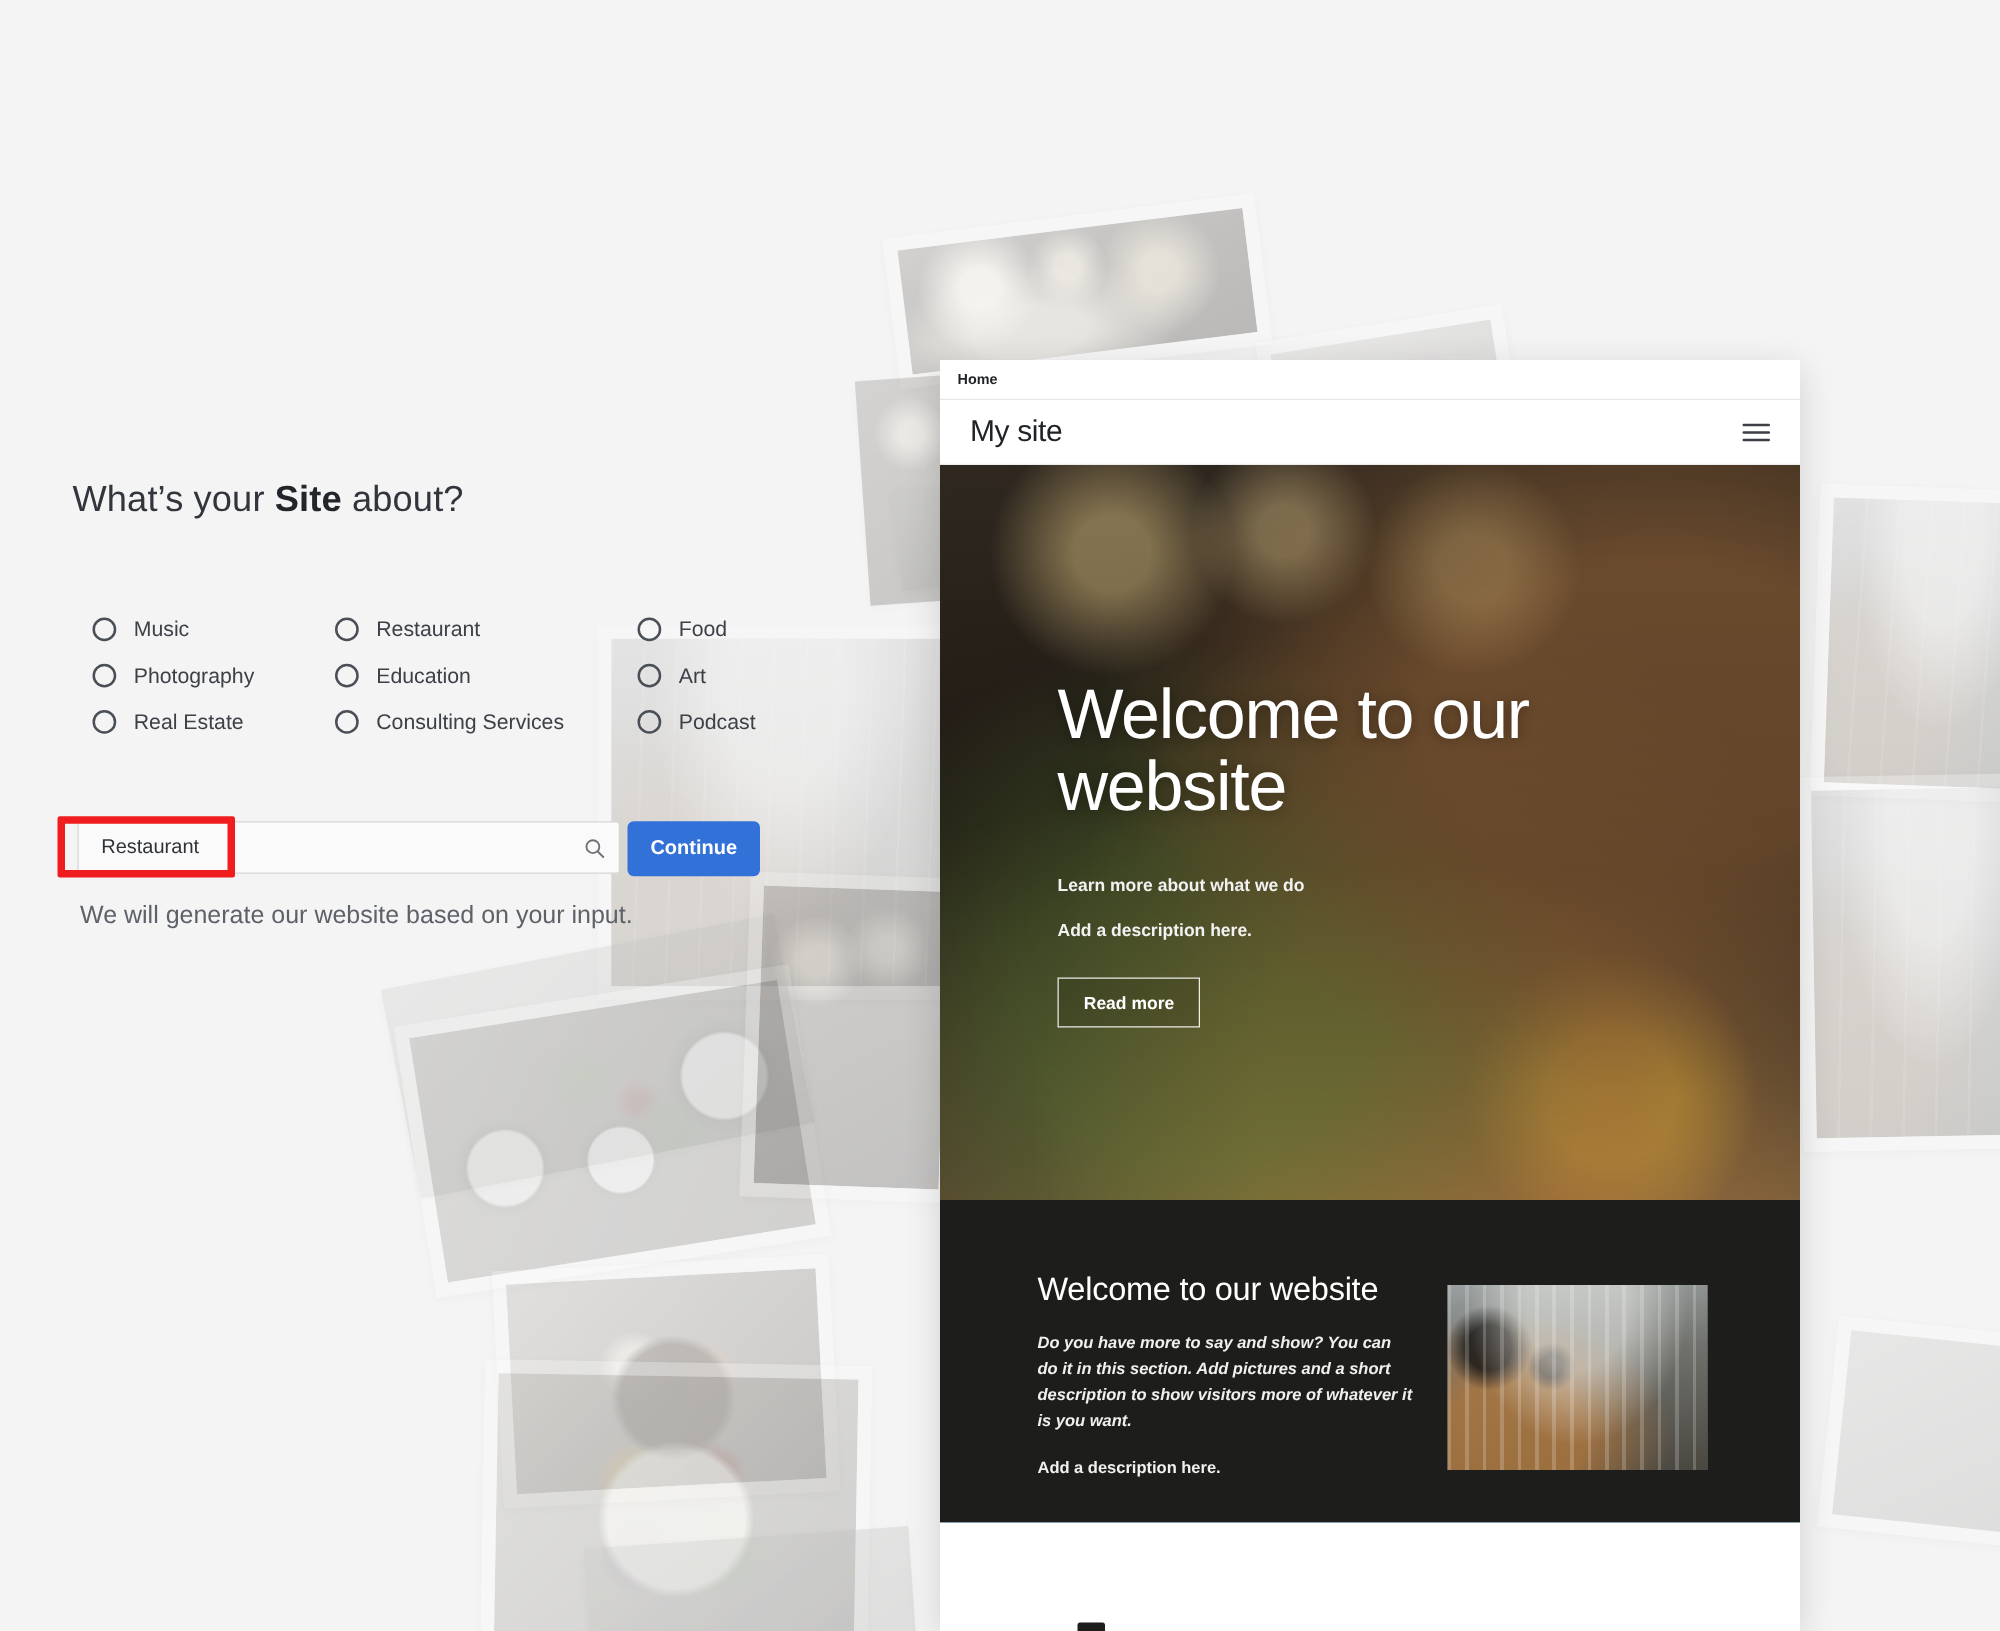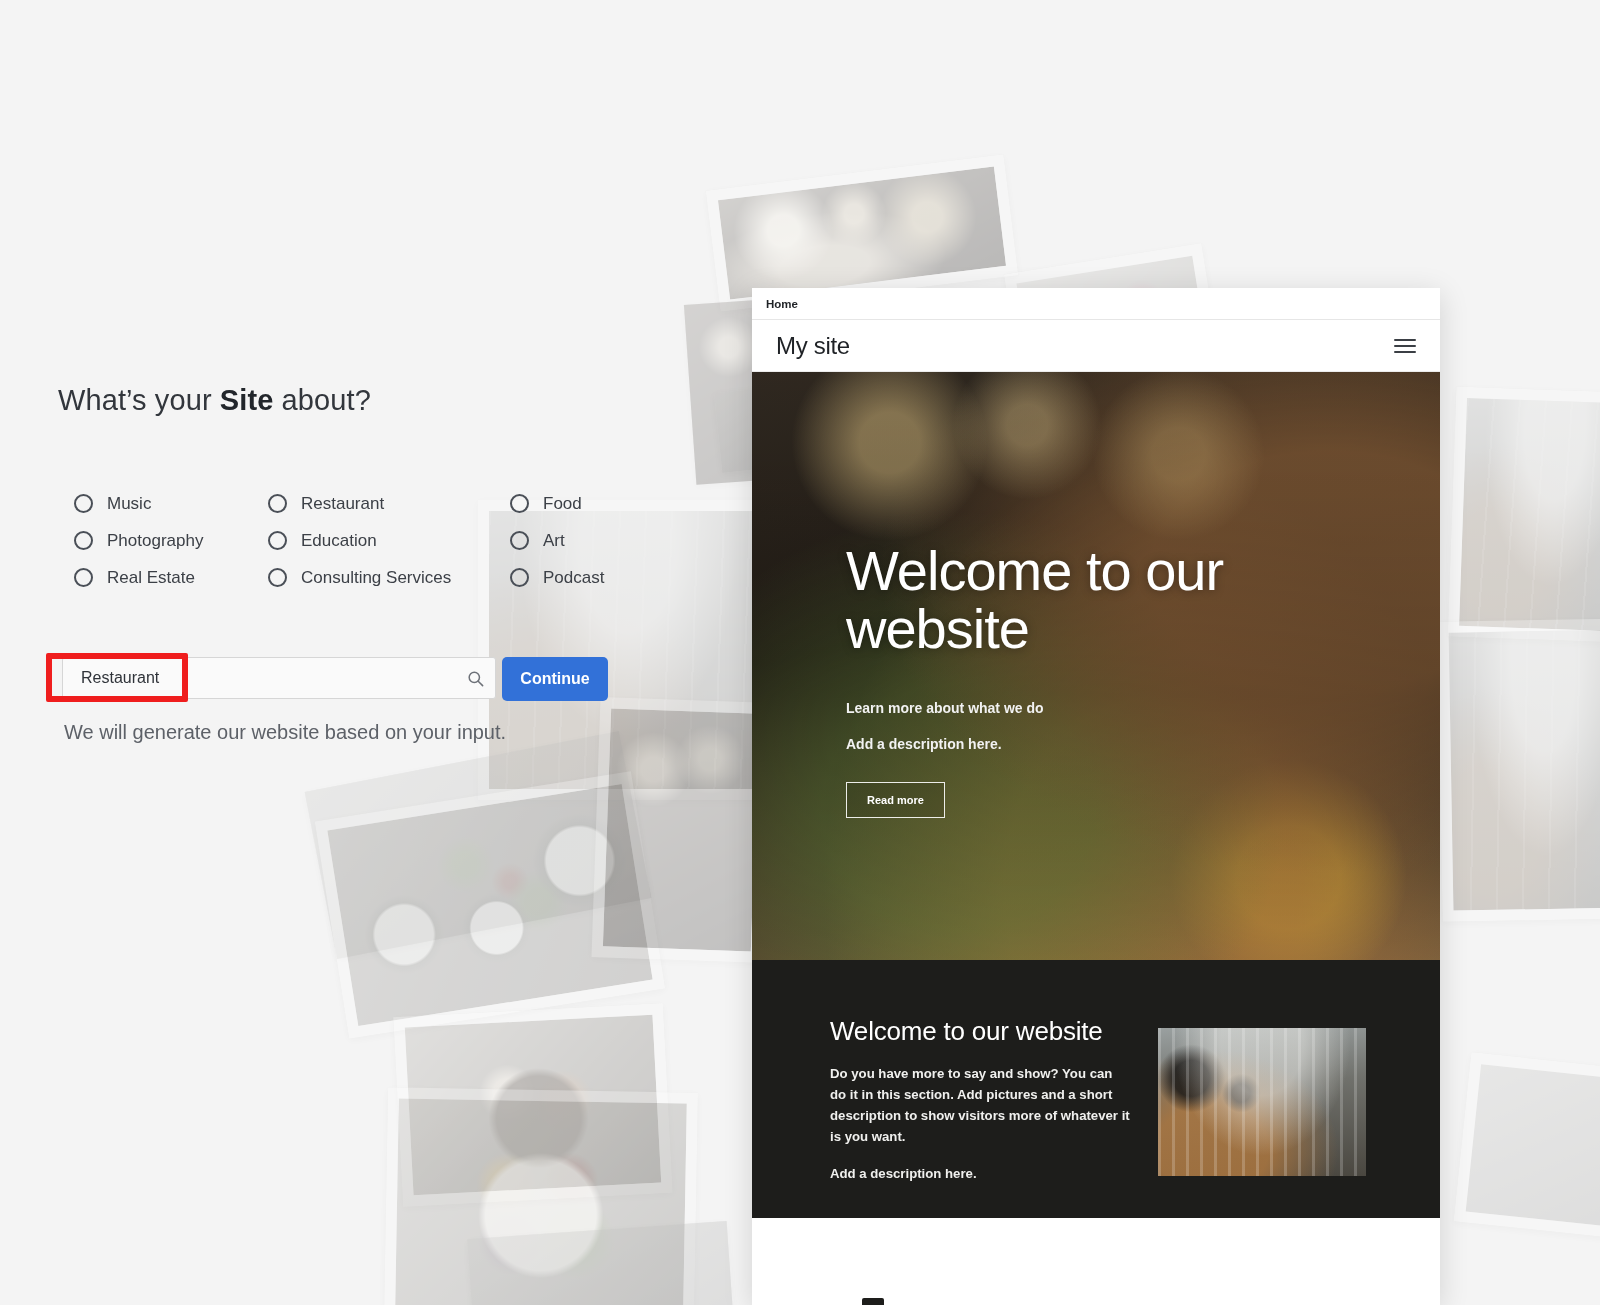--- a/index.html
+++ b/index.html
@@ -180,29 +180,29 @@
   .hero-h1 {
     font-size: 56px; line-height: 1.04; color: #ffffff; font-weight: 400;
     letter-spacing: -1px; max-width: 400px;
     text-shadow: 0 1px 10px rgba(0,0,0,.35);
   }
   .hero-sub1 { margin-top: 42px; font-size: 14px; color: #f2f2f2; font-weight: 600; }
   .hero-sub2 { margin-top: 20px; font-size: 14px; color: #f2f2f2; font-weight: 600; }
   .read-more {
     margin-top: 30px; display: inline-block;
     border: 1.6px solid rgba(255,255,255,.9);
-    padding: 11px 20px; font-size: 11px; color: #ffffff; font-weight: 600;
+    padding: 11px 20px; font-size: 14px; color: #ffffff; font-weight: 600;
     background: rgba(0,0,0,.10); cursor: pointer; text-align: right;
   }
 
   .darksec { background: #1d1d1b; padding: 56px 0 62px 0; position: relative; height: 258px; }
   .darksec-inner { display: flex; padding: 0 60px 0 78px; gap: 28px; }
   .ds-left { width: 300px; }
   .ds-h2 { font-size: 26px; color: #ffffff; font-weight: 400; letter-spacing: -.2px; }
-  .ds-p { margin-top: 16px; font-size: 13.2px; line-height: 1.6; color: #f0f0ee; font-weight: 600; }
+  .ds-p { margin-top: 16px; font-size: 13.2px; line-height: 1.6; color: #f0f0ee; font-weight: 600; font-style: italic; }
   .ds-p2 { margin-top: 18px; font-size: 13.2px; color: #f0f0ee; font-weight: 600; }
   .ds-img {
     width: 208px; height: 148px; margin-top: 12px; flex: 0 0 auto;
     background-color: #6f7270;
     background-image:
       repeating-linear-gradient(90deg, rgba(255,255,255,.20) 0 3px, rgba(0,0,0,0) 3px 14px),
       radial-gradient(ellipse at 50% 10%, rgba(238,238,234,.55) 0 28%, rgba(0,0,0,0) 60%),
       radial-gradient(circle at 16% 34%, rgba(20,20,20,.8) 0 9%, rgba(0,0,0,0) 17%),
       radial-gradient(circle at 40% 44%, rgba(20,20,20,.7) 0 6%, rgba(0,0,0,0) 13%),
       radial-gradient(ellipse at 26% 82%, rgba(176,120,62,.8) 0 26%, rgba(0,0,0,0) 58%),

